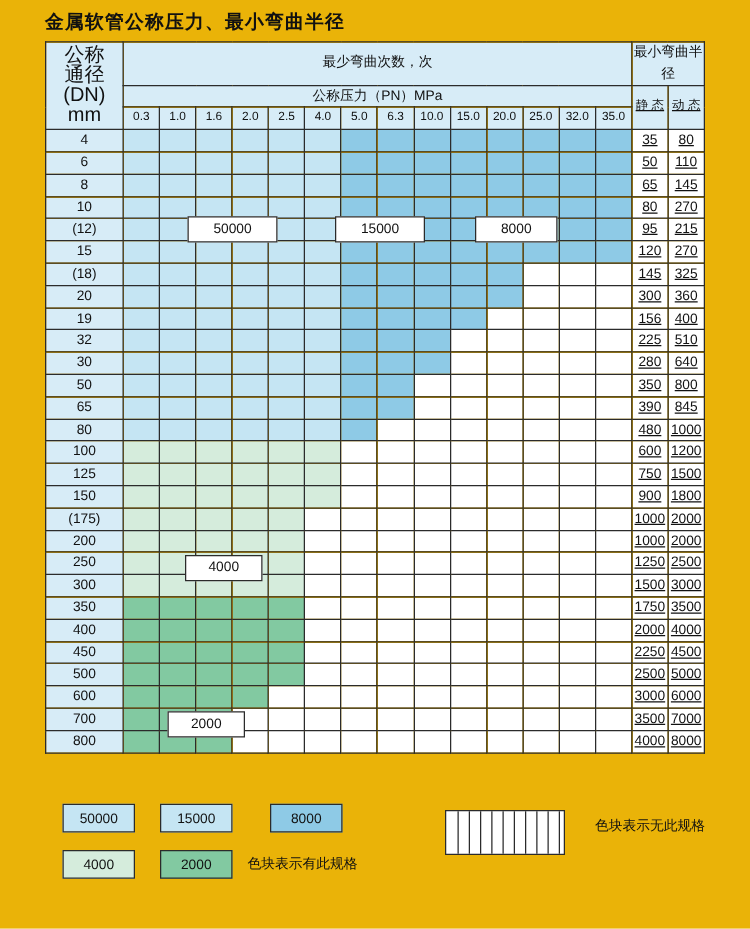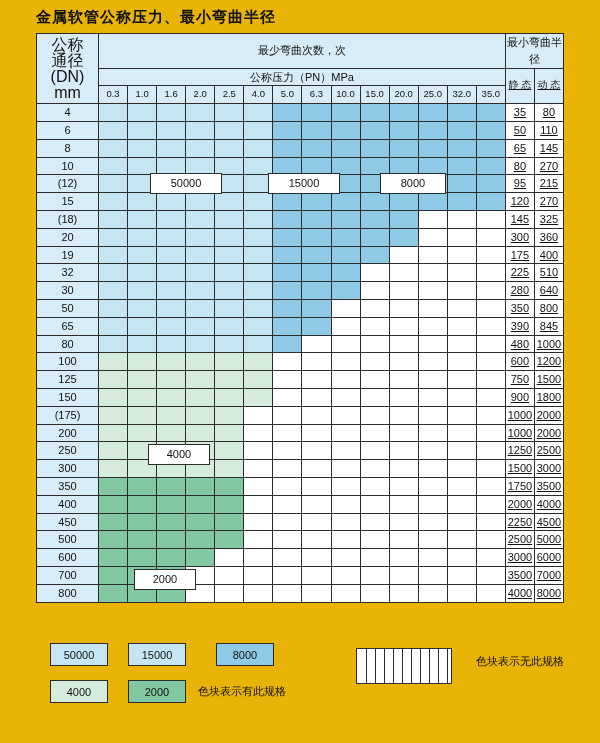--- a/index.html
+++ b/index.html
@@ -309,21 +309,21 @@
             <td class="c-lblue col-p"></td>
             <td class="c-lblue col-p"></td>
             <td class="c-blue col-p"></td>
             <td class="c-blue col-p"></td>
             <td class="c-blue col-p"></td>
             <td class="c-blue col-p"></td>
             <td class="c-none col-p"></td>
             <td class="c-none col-p"></td>
             <td class="c-none col-p"></td>
             <td class="c-none col-p"></td>
-            <td class="rad-cell col-r">175</td>
+            <td class="rad-cell col-r">156</td>
             <td class="rad-cell col-r">400</td>
           </tr>
           <tr>
             <td class="dn-cell col-dn">32</td>
             <td class="c-lblue col-p"></td>
             <td class="c-lblue col-p"></td>
             <td class="c-lblue col-p"></td>
             <td class="c-lblue col-p"></td>
             <td class="c-lblue col-p"></td>
             <td class="c-lblue col-p"></td>

